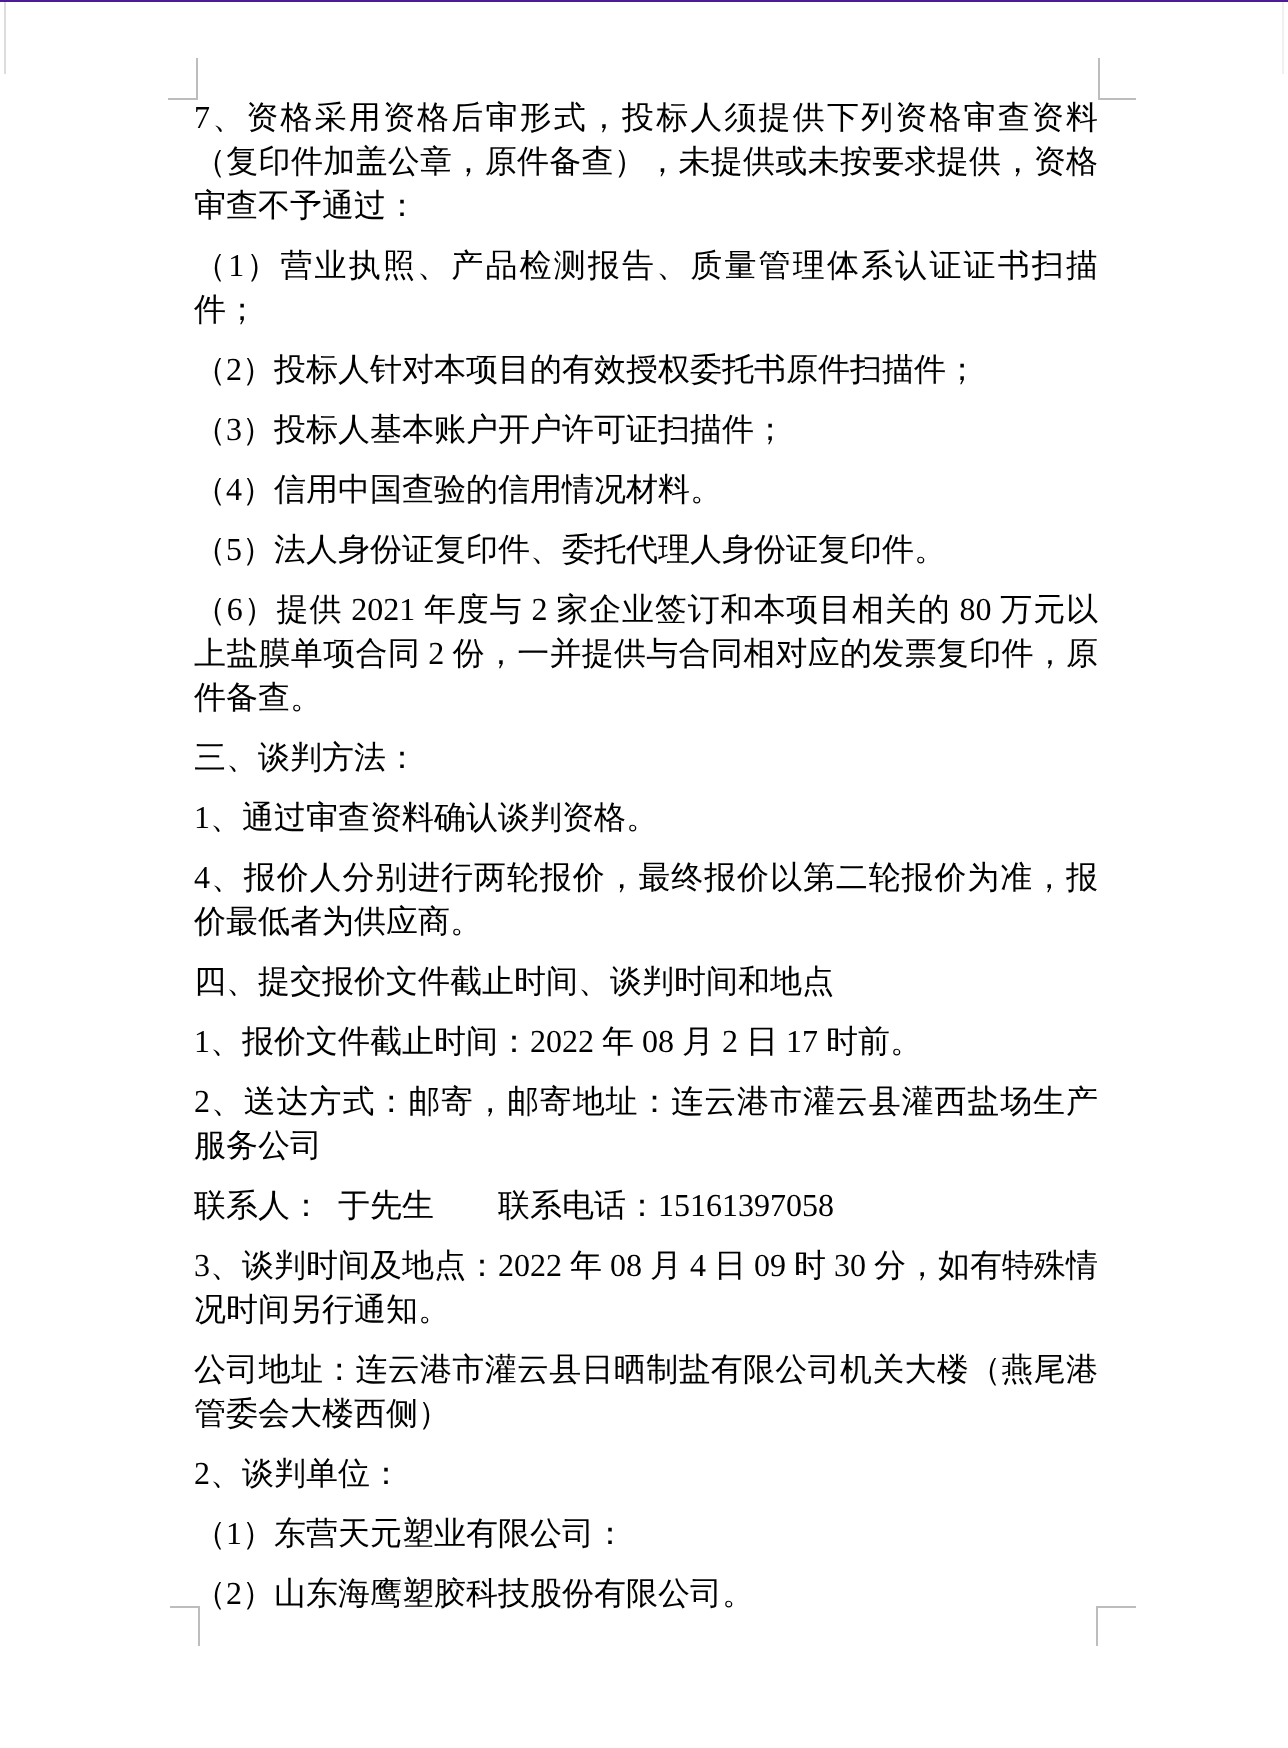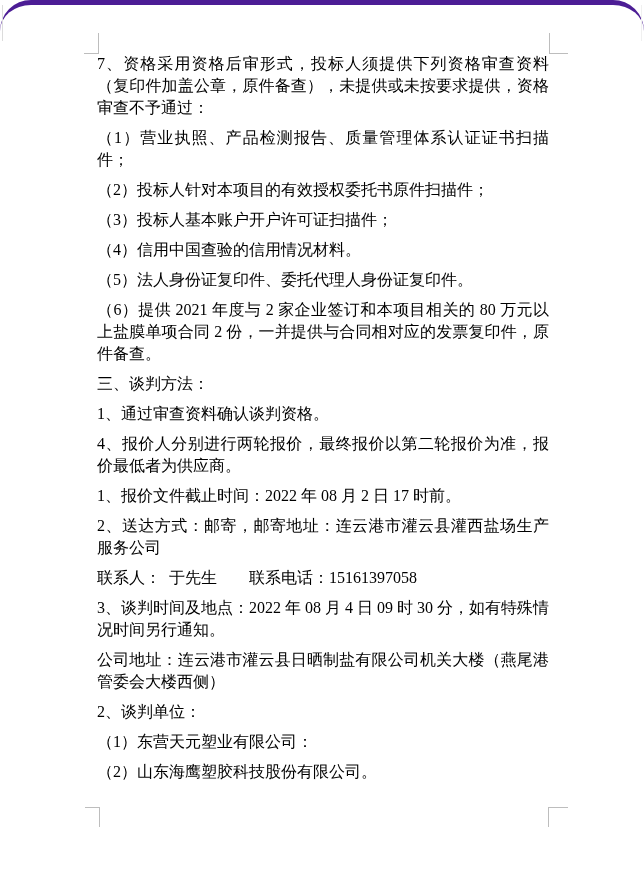--- a/index.html
+++ b/index.html
@@ -6,22 +6,21 @@
   body{
     width:644px;height:874px;
     background:#ffffff;
     position:relative;
     overflow:hidden;
     font-family:"Liberation Serif","DejaVu Serif",serif;
   }
   .page{
     position:absolute;inset:0;
     background:#ffffff;
-    border-top:5px solid #4c1d95;
-    border-radius:31px;
+    border-top:1px solid #4c1d95;
   }
   .edge-line{
     position:absolute;
     background:#dcdcdc;
     width:1px;height:36px;top:0;
   }
   .edge-left{left:2px;}
   .edge-right{left:641px;background:#f0f0f0;}
   .crop{
     position:absolute;
@@ -62,20 +61,21 @@
     <p>7、资格采用资格后审形式，投标人须提供下列资格审查资料（复印件加盖公章，原件备查），未提供或未按要求提供，资格审查不予通过：</p>
     <p>（1）营业执照、产品检测报告、质量管理体系认证证书扫描件；</p>
     <p>（2）投标人针对本项目的有效授权委托书原件扫描件；</p>
     <p>（3）投标人基本账户开户许可证扫描件；</p>
     <p>（4）信用中国查验的信用情况材料。</p>
     <p>（5）法人身份证复印件、委托代理人身份证复印件。</p>
     <p>（6）提供 2021 年度与 2 家企业签订和本项目相关的 80 万元以上盐膜单项合同 2 份，一并提供与合同相对应的发票复印件，原件备查。</p>
     <p>三、谈判方法：</p>
     <p>1、通过审查资料确认谈判资格。</p>
     <p>4、报价人分别进行两轮报价，最终报价以第二轮报价为准，报价最低者为供应商。</p>
+    <p>四、提交报价文件截止时间、谈判时间和地点</p>
     <p>1、报价文件截止时间：2022 年 08 月 2 日 17 时前。</p>
     <p>2、送达方式：邮寄，邮寄地址：连云港市灌云县灌西盐场生产服务公司</p>
     <p>联系人：  于先生        联系电话：15161397058</p>
     <p>3、谈判时间及地点：2022 年 08 月 4 日 09 时 30 分，如有特殊情况时间另行通知。</p>
     <p>公司地址：连云港市灌云县日晒制盐有限公司机关大楼（燕尾港管委会大楼西侧）</p>
     <p>2、谈判单位：</p>
     <p>（1）东营天元塑业有限公司：</p>
     <p>（2）山东海鹰塑胶科技股份有限公司。</p>
   </div>
 

